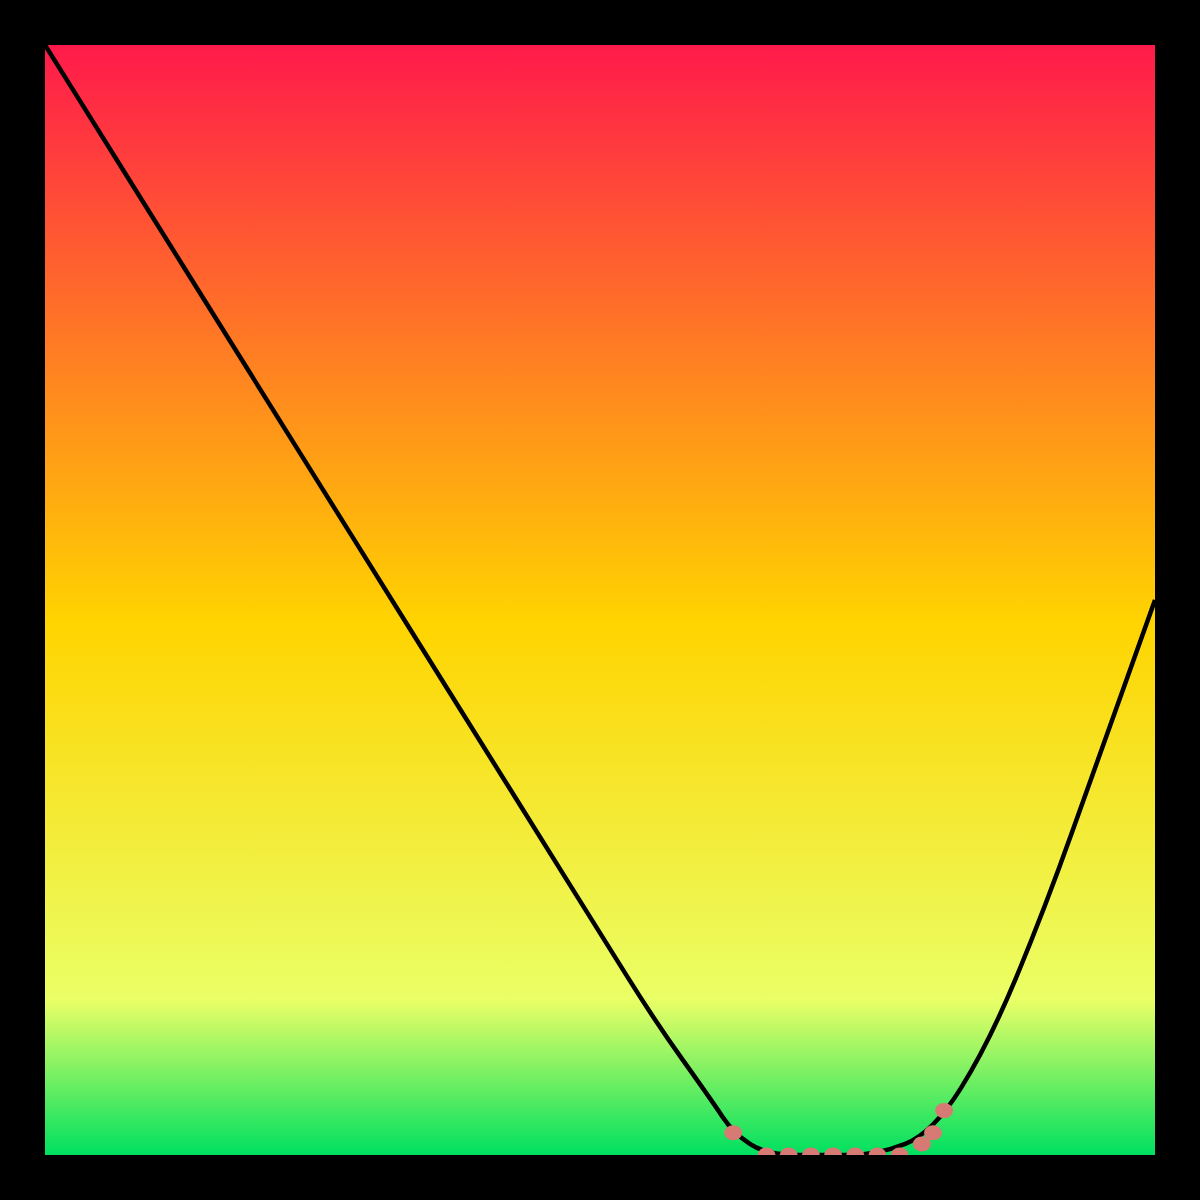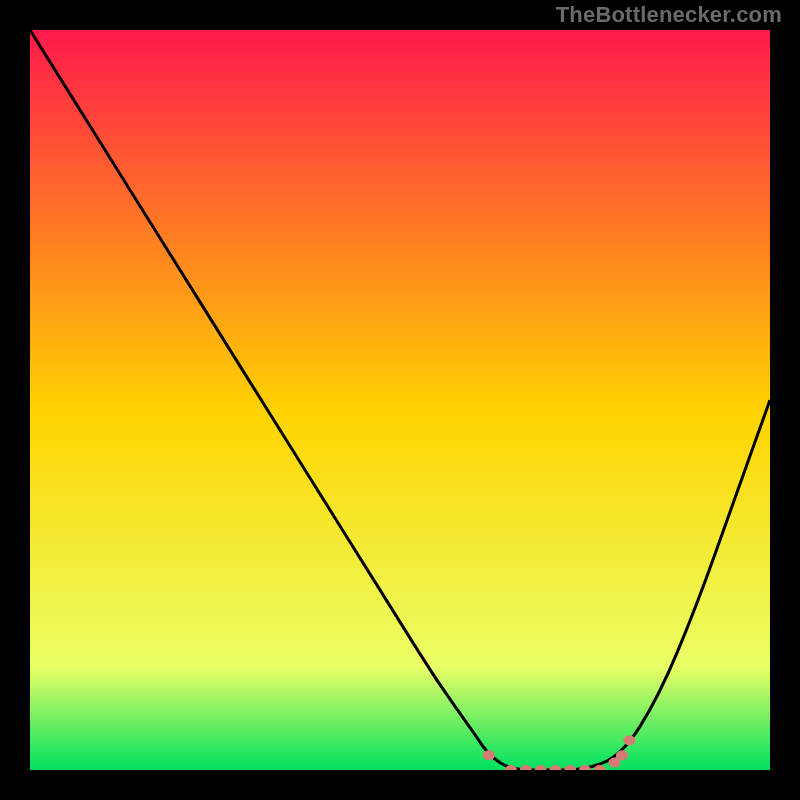--- a/index.html
+++ b/index.html
@@ -36,21 +36,20 @@
     overflow: hidden;
   }
   svg {
     display: block;
   }
 </style>
 </head>
 <body>
 
 <div class="frame">
-  <div class="attribution">TheBottlenecker.com</div>
 
   <div class="plot">
     <svg id="chart-svg" width="740" height="740" viewBox="0 0 740 740" preserveAspectRatio="none">
       <defs>
         <linearGradient id="bg-grad" x1="0" y1="0" x2="0" y2="1">
           <stop id="g0" offset="0%" stop-color="#ff1a4b"></stop>
           <stop id="g1" offset="52%" stop-color="#ffd400"></stop>
           <stop id="g2" offset="86%" stop-color="#eaff66"></stop>
           <stop id="g3" offset="100%" stop-color="#00e060"></stop>
         </linearGradient>

